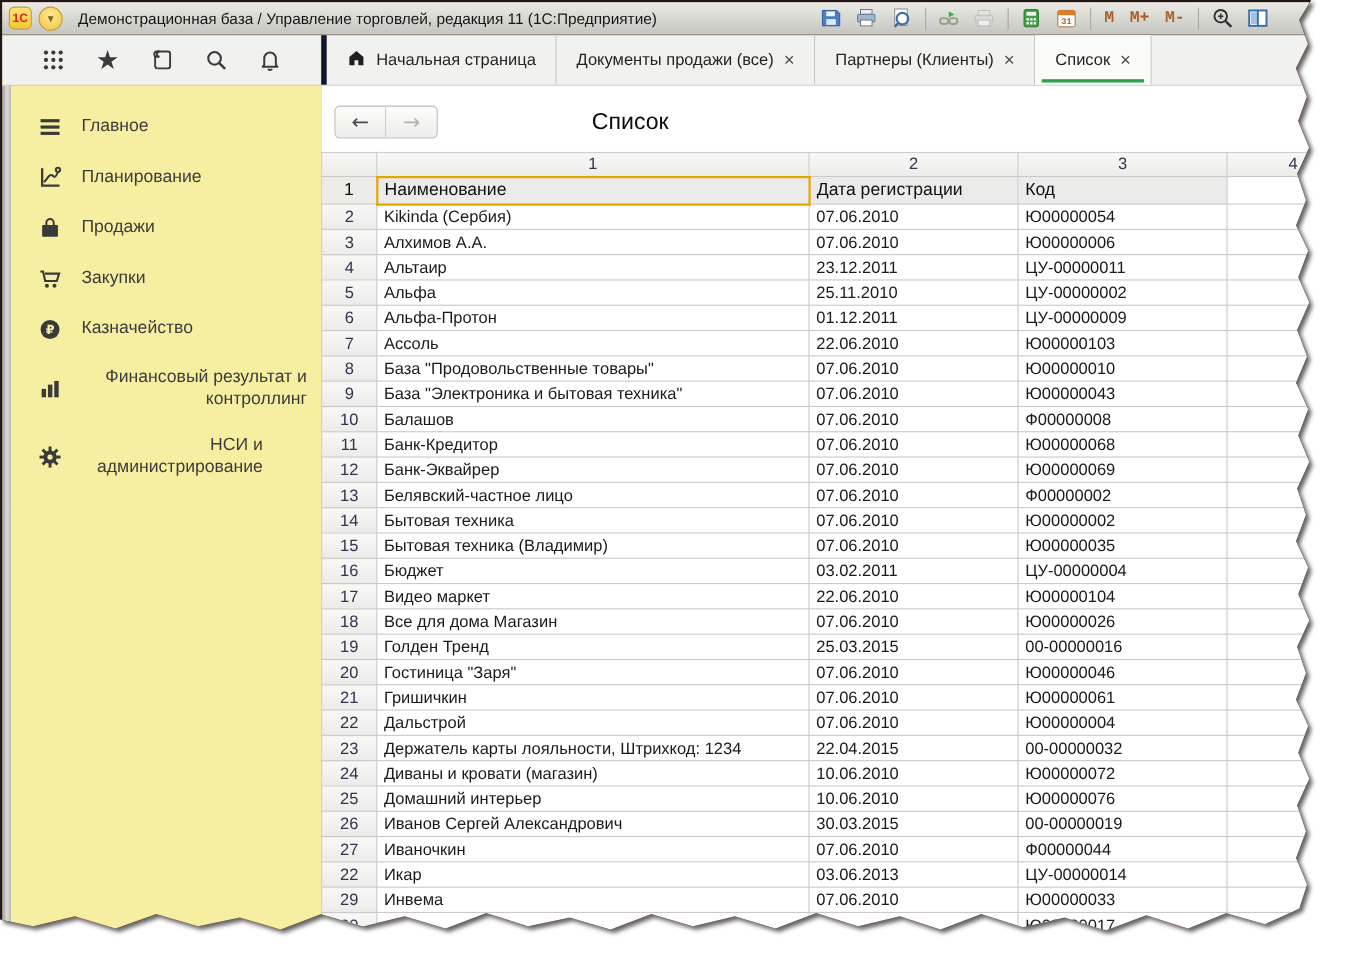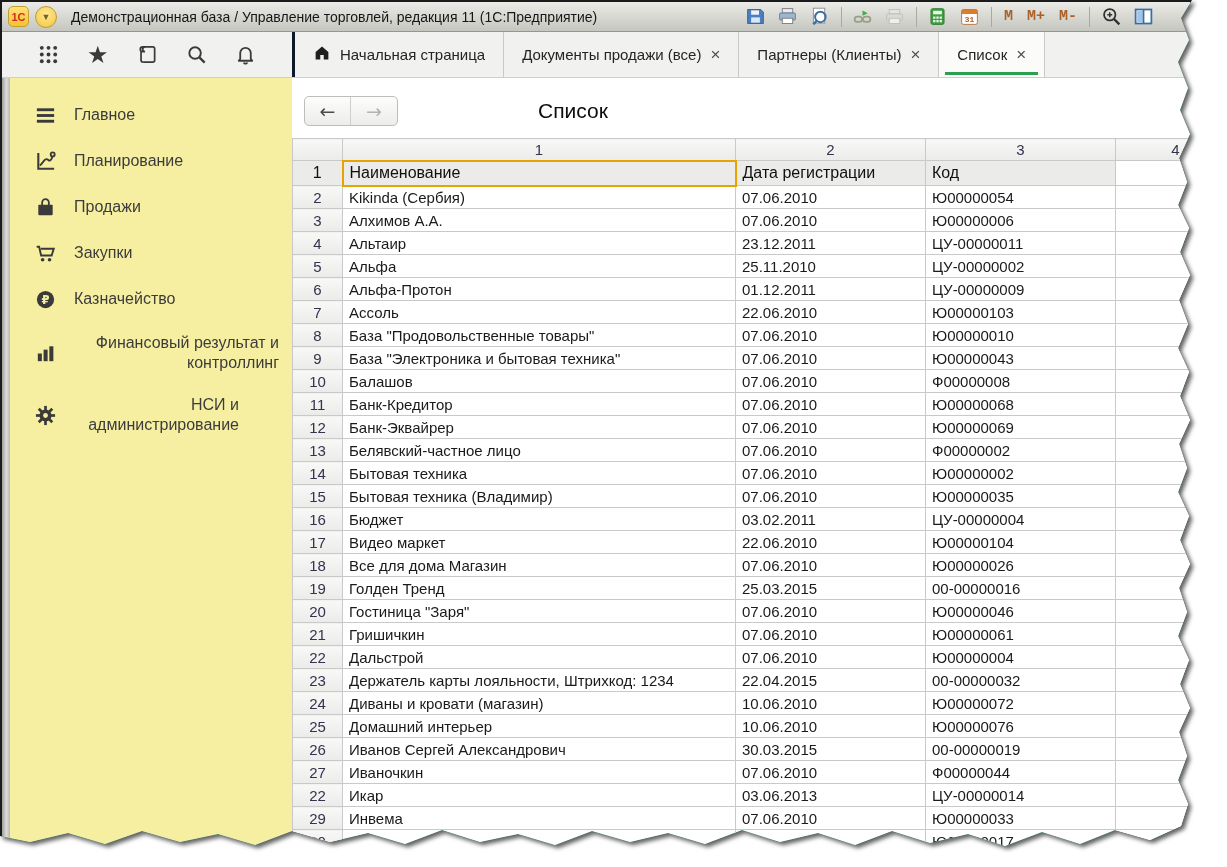--- a/index.html
+++ b/index.html
@@ -5,21 +5,21 @@
   * { margin:0; padding:0; box-sizing:border-box; }
   body {
     width:1227px; height:867px; background:#fff; overflow:hidden;
     font-family:"Liberation Sans", sans-serif; color:#1a1a1a;
   }
   .torn-wrap { filter: drop-shadow(3px 3px 2px rgba(70,70,70,.85)); width:1192px; }
   .window {
     width:1192px; height:852px; background:#1b1b1b; padding:2px;
     clip-path: polygon(0 0,1192px 0,1181px 18px,1189px 40px,1178px 62px,1188px 88px,1180px 110px,1190px 134px,1179px 158px,1187px 182px,1178px 205px,1189px 228px,1180px 252px,1190px 275px,1179px 300px,1188px 324px,1178px 348px,1189px 372px,1180px 396px,1190px 420px,1179px 444px,1187px 468px,1178px 492px,1189px 516px,1180px 540px,1190px 564px,1179px 588px,1187px 612px,1178px 636px,1189px 660px,1180px 684px,1190px 708px,1179px 732px,1187px 756px,1178px 780px,1188px 804px,1181px 826px,1150px 840px,1115px 830px,1080px 844px,1042px 832px,1005px 846px,968px 834px,930px 843px,892px 831px,855px 845px,818px 833px,780px 842px,742px 830px,705px 844px,668px 833px,630px 842px,592px 831px,555px 845px,518px 834px,480px 842px,442px 830px,405px 844px,368px 833px,330px 842px,292px 831px,255px 845px,218px 834px,180px 842px,142px 831px,105px 844px,68px 833px,30px 842px,0 836px);
   }
-  .window-inner { width:100%; height:100%; display:flex; flex-direction:column; background:#5eead4; }
+  .window-inner { width:100%; height:100%; display:flex; flex-direction:column; background:#c2410c; }
 
   
   .titlebar {
     height:30px; flex:0 0 30px; display:flex; align-items:center;
     background:linear-gradient(#ebebe7,#c6c6c0); border-bottom:1px solid #96968f; padding:0 26px 0 6px;
   }
   .logo1c {
     width:21px; height:21px; border-radius:5px; border:1px solid #c59f2e;
     background:linear-gradient(#ffe27a,#f4c431); color:#d42b1e; font-weight:bold; font-size:11px;
     display:flex; align-items:center; justify-content:center; margin-right:6px;
@@ -46,21 +46,21 @@
     flex:0 0 290px; display:flex; align-items:center; justify-content:space-around; padding:0 22px;
   }
   .tool { width:30px; height:30px; display:flex; align-items:center; justify-content:center; color:#3a3a3a; cursor:default; }
   .tool svg { width:23px; height:23px; }
   .tool.star-glyph { font-size:24px; font-family:"DejaVu Sans", sans-serif; line-height:1; }
   .tabs { display:flex; align-items:stretch; }
   .tab {
     display:flex; align-items:center; gap:9px; padding:0 18px; font-size:15px; color:#242424;
     border-right:1px solid #c9c9c5; position:relative; cursor:default; white-space:nowrap;
   }
-  .tab:first-child { border-left:3px solid #0f172a; }
+  .tab:first-child { border-left:5px solid #0f172a; }
   .tab.active { background:#fbfbfa; }
   .tab.active::after { content:""; position:absolute; left:6px; right:6px; bottom:2px; height:3px; background:#2ba14f; }
   .tab-close { font-size:17px; color:#4d4d4d; line-height:1; cursor:default; }
   .home-ico svg { width:18px; height:18px; }
 
   
   .content { flex:1; display:flex; min-height:0; }
   .left-strip { flex:0 0 8px; background:linear-gradient(90deg,#9e9e9a,#dcdcd8 55%,#b9b9b4); }
   .sidebar { flex:0 0 282px; background:#f6efa2; padding-top:14px; overflow:hidden; }
   .side-item { display:flex; align-items:center; min-height:46px; padding:2px 10px 2px 22px; cursor:default;text-align:right; }

